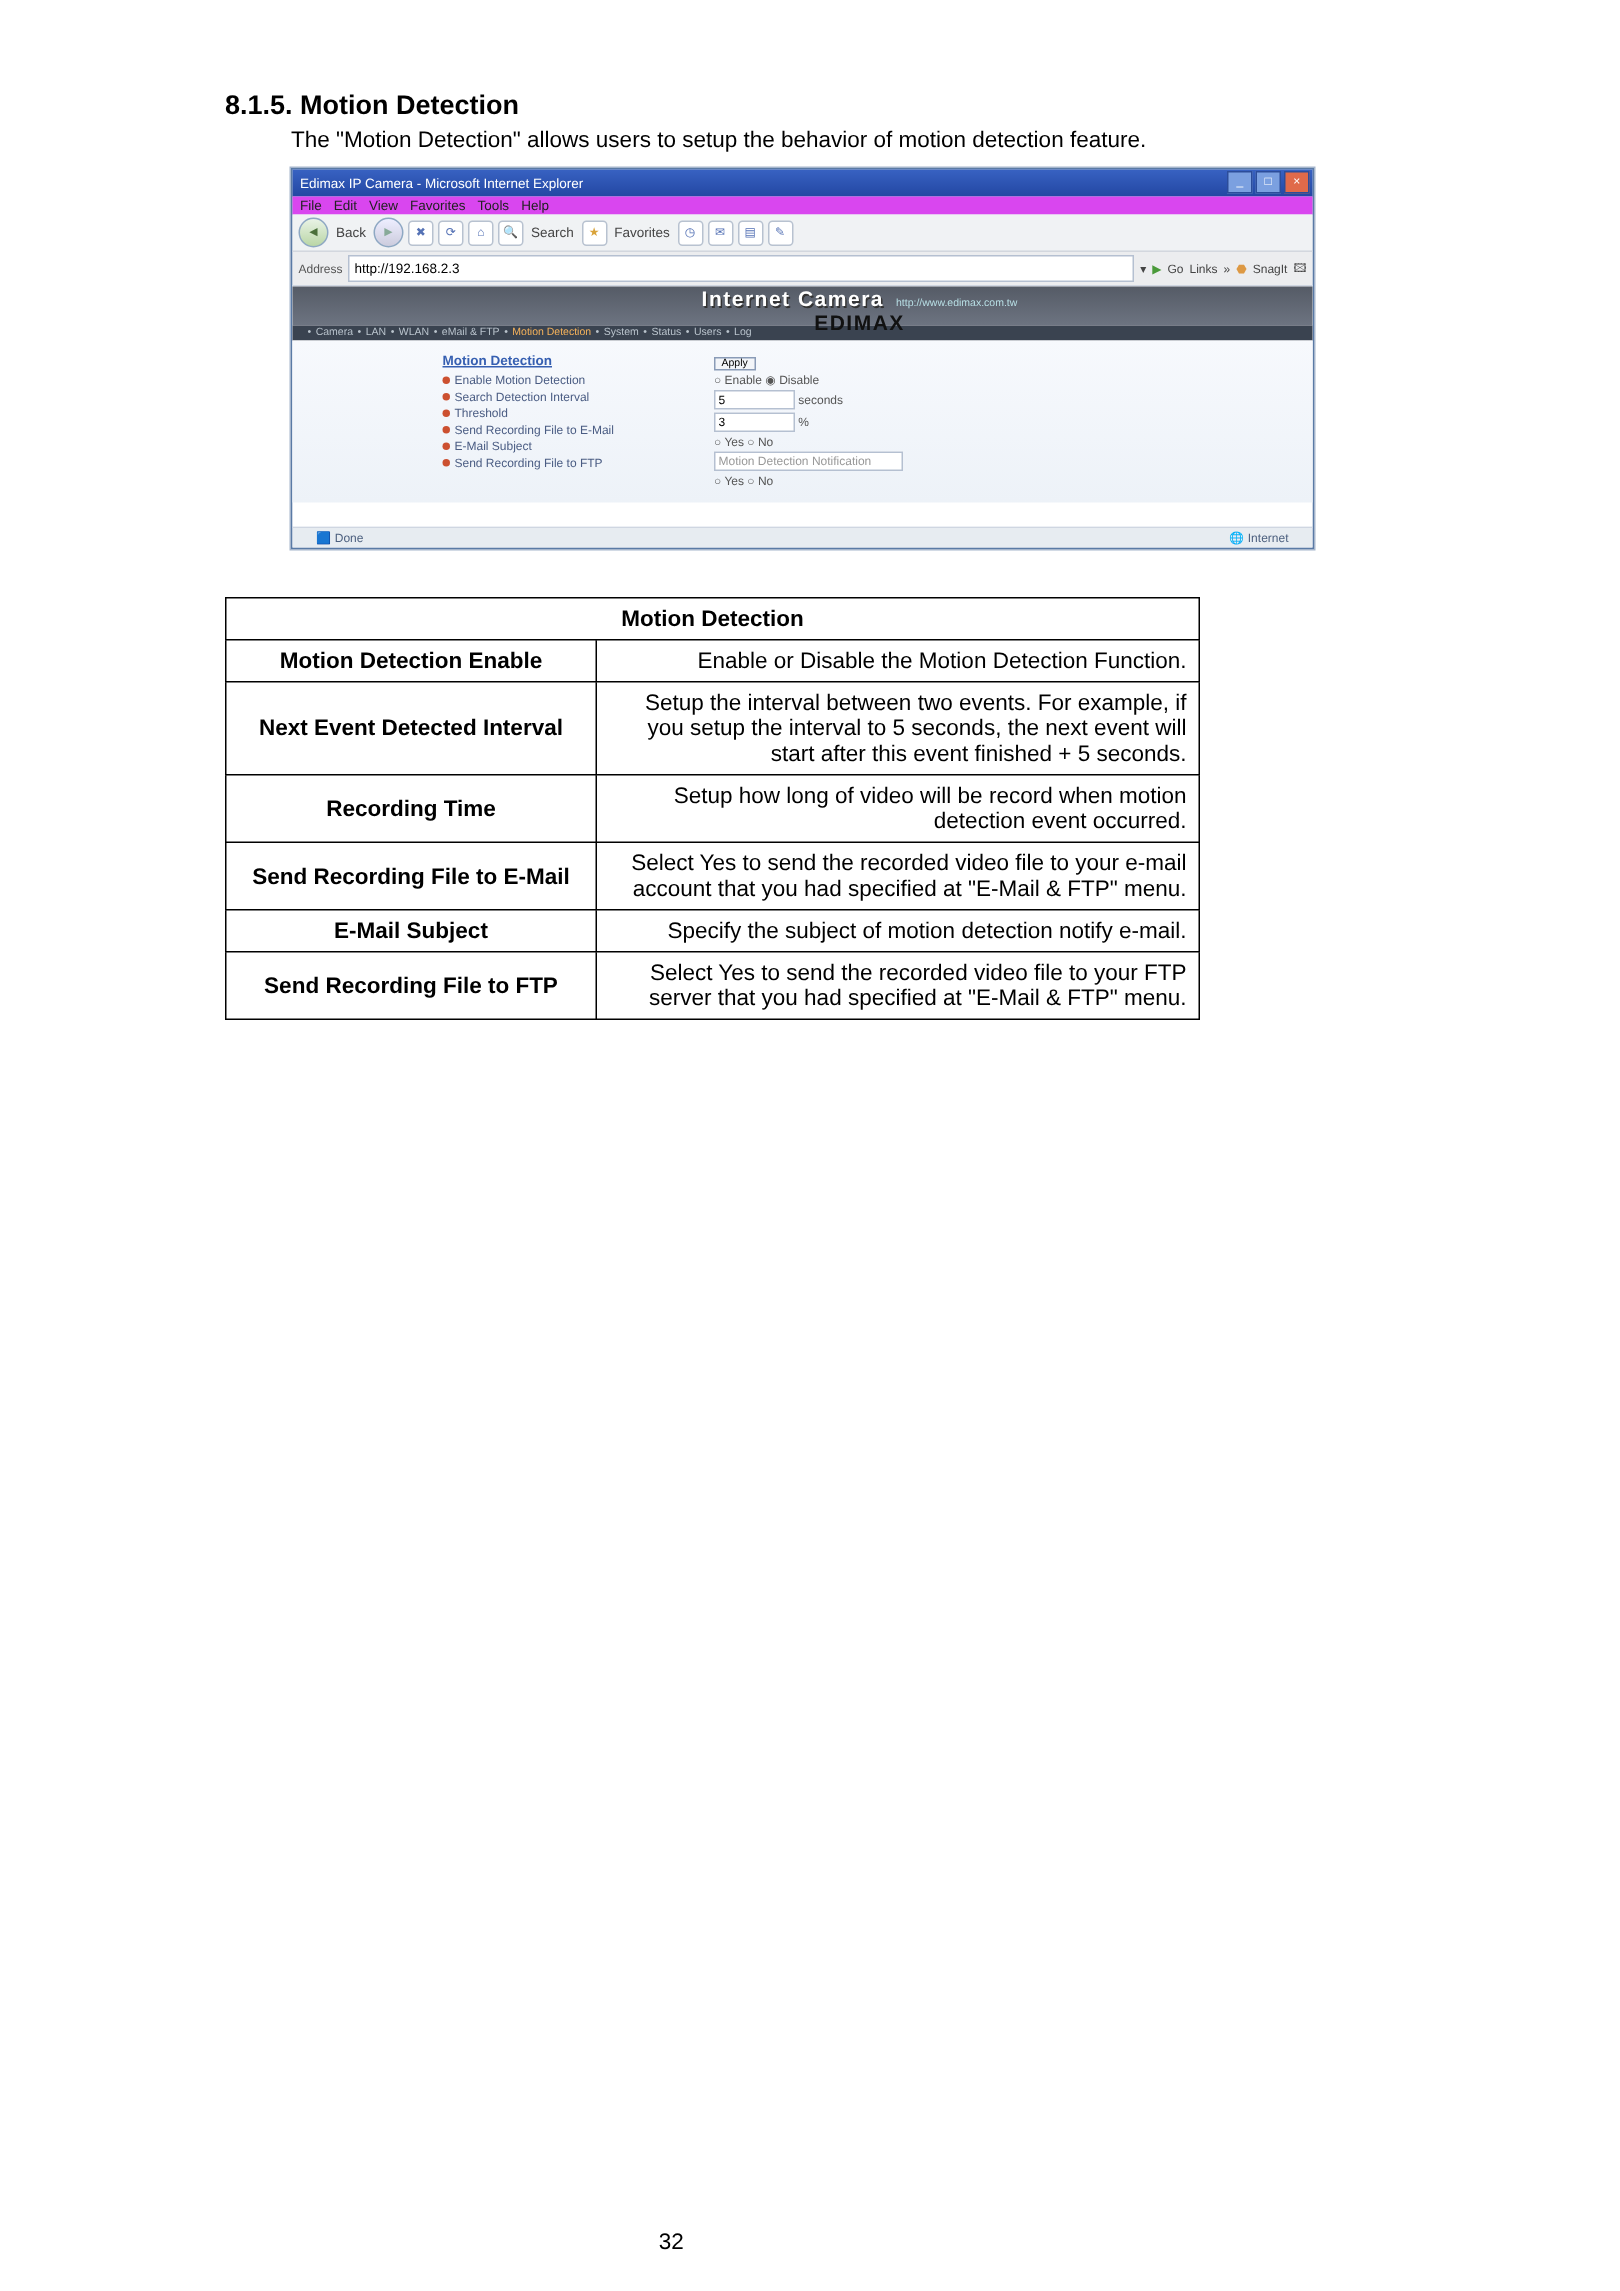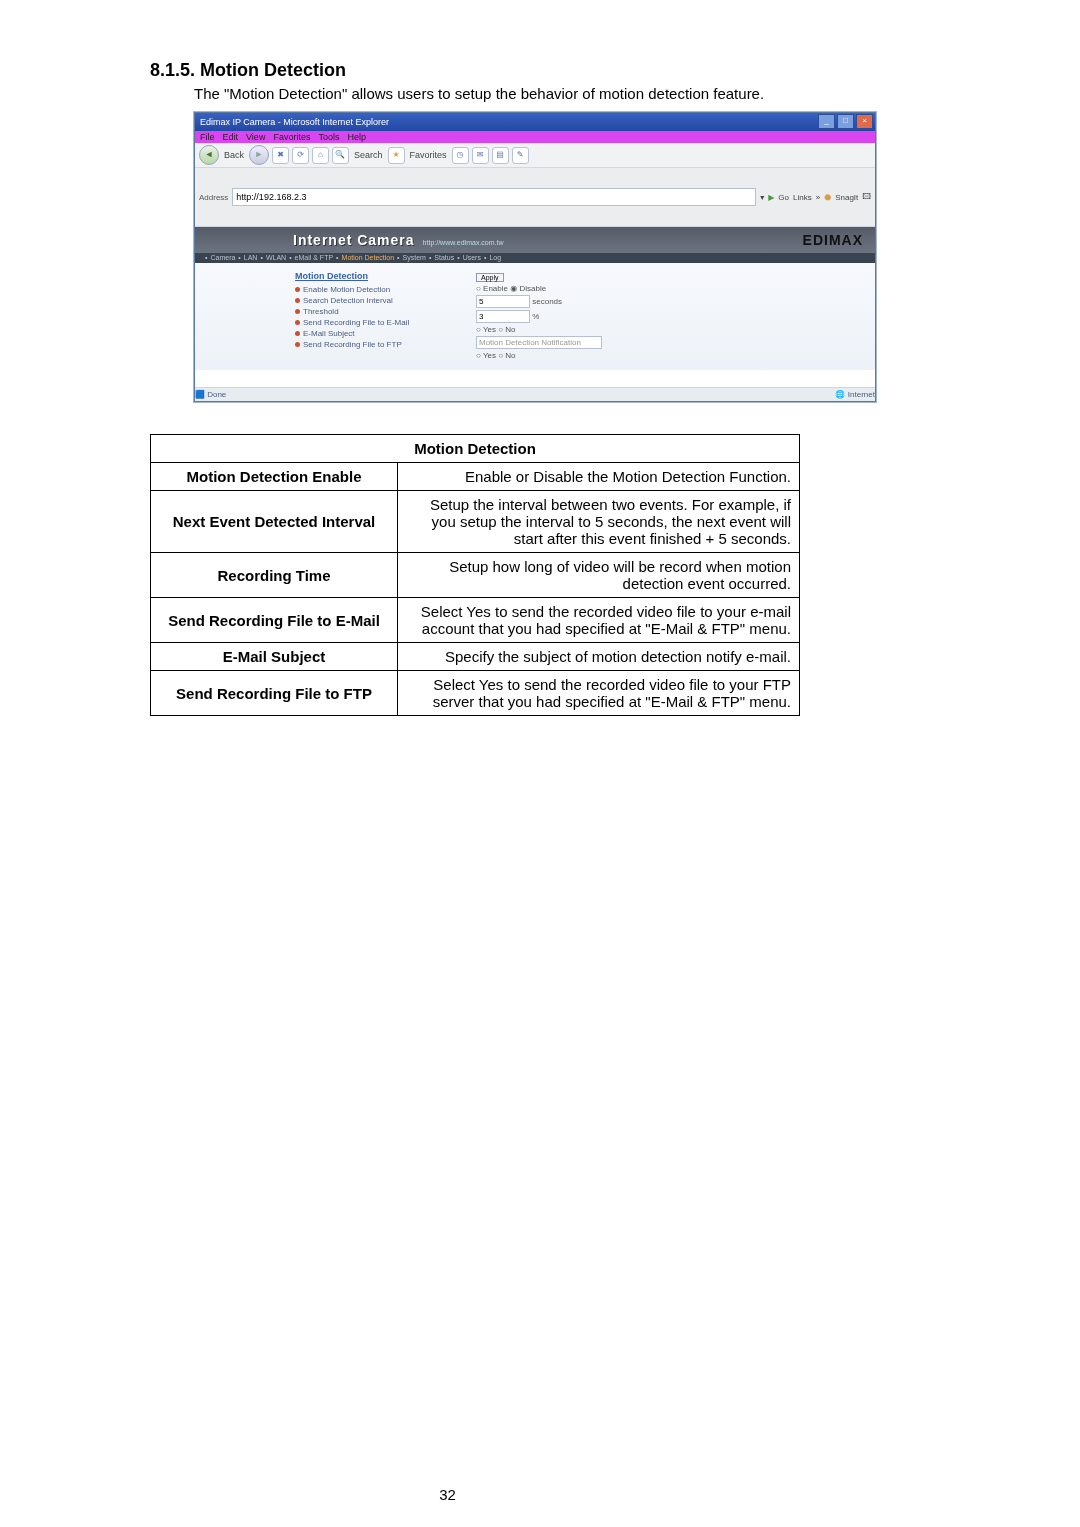--- a/index.html
+++ b/index.html
@@ -65,41 +65,42 @@
     width:15px;height:15px;border-radius:3px;border:1px solid #b8c2d0;
     background:#fff;font-size:8px;text-align:center;line-height:13px;color:#5572b5;
   }
   .tb-back {
     width:18px;height:18px;border-radius:50%;border:1px solid #8ea8c3;
     background:linear-gradient(#e9f3e6,#bad6a6);font-size:9px;text-align:center;line-height:16px;color:#4b6f3a;
   }
   .tb-text { font-size:9px;color:#444;margin:0 2px; }
   .ie-address {
     display:flex; align-items:center; gap:4px;
-    background:#ecedef; padding:20px 4px;
+    background:#ecedef; padding:2px 4px;
     border-top:1px solid #d3d7de;
   }
   .ie-address .lbl { font-size:8px;color:#555; }
   .ie-address input {
     flex:1; border:1px solid #b5c0d1; font-size:9px; padding:1px 3px; height:14px;
   }
   .addr-right { display:flex; align-items:center; gap:4px; font-size:8px;color:#444; }
 
   .content-area {
     background:#fff;
     border-top:1px solid #cfd6e1;
     position:relative;
     padding:0;
     height:160px;
   }
   .hero {
     height:26px;
     background:linear-gradient(#555b66,#6d7481);
     display:flex;align-items:center;justify-content:space-between;
-    padding:0 12px 0 98px;
+    padding:0 22px 0 98px;
+    flex-direction:column;
   }
   .hero-title {
     color:#fff;font-weight:bold;font-size:14px;letter-spacing:1px;
     text-shadow:1px 1px 0 #333;
     font-family:"Arial Black",Arial,sans-serif;
   }
   .hero-sub {
     font-size:7px;color:#b8dfe5;margin-left:8px;
   }
   .hero-logo {
@@ -121,21 +122,21 @@
   .setting-left h4 { color:#365fb1;font-size:9px;font-weight:bold;text-decoration:underline;margin:0 0 4px 0; }
   .srow { display:flex;align-items:center;gap:3px;color:#4a5c83;margin:2px 0; }
   .bullet { width:5px;height:5px;border-radius:50%;background:#cc5030;flex:none; }
   .setting-right { flex:1; }
   .rrow { margin:2px 0; color:#555; }
   .rrow input[type=text]{ width:48px;font-size:8px;border:1px solid #b5c0d1;padding:0 2px;height:11px; }
   .apply-btn { font-size:7px;border:1px solid #8a9bb7;padding:0 4px;background:#f3f5f9; }
 
   .ie-status {
     background:#e7ecf1;font-size:8px;display:flex;justify-content:space-between;
-    padding:2px 0;border-top:1px solid #cfd6e1;color:#4c5f7e;
+    padding:2px 16px;border-top:1px solid #cfd6e1;color:#4c5f7e;
   }
 
   
   table.desc {
     border-collapse: collapse;
     width: 100%;
     margin-top: 32px;
     font-size: 15px;
   }
   table.desc th, table.desc td {

